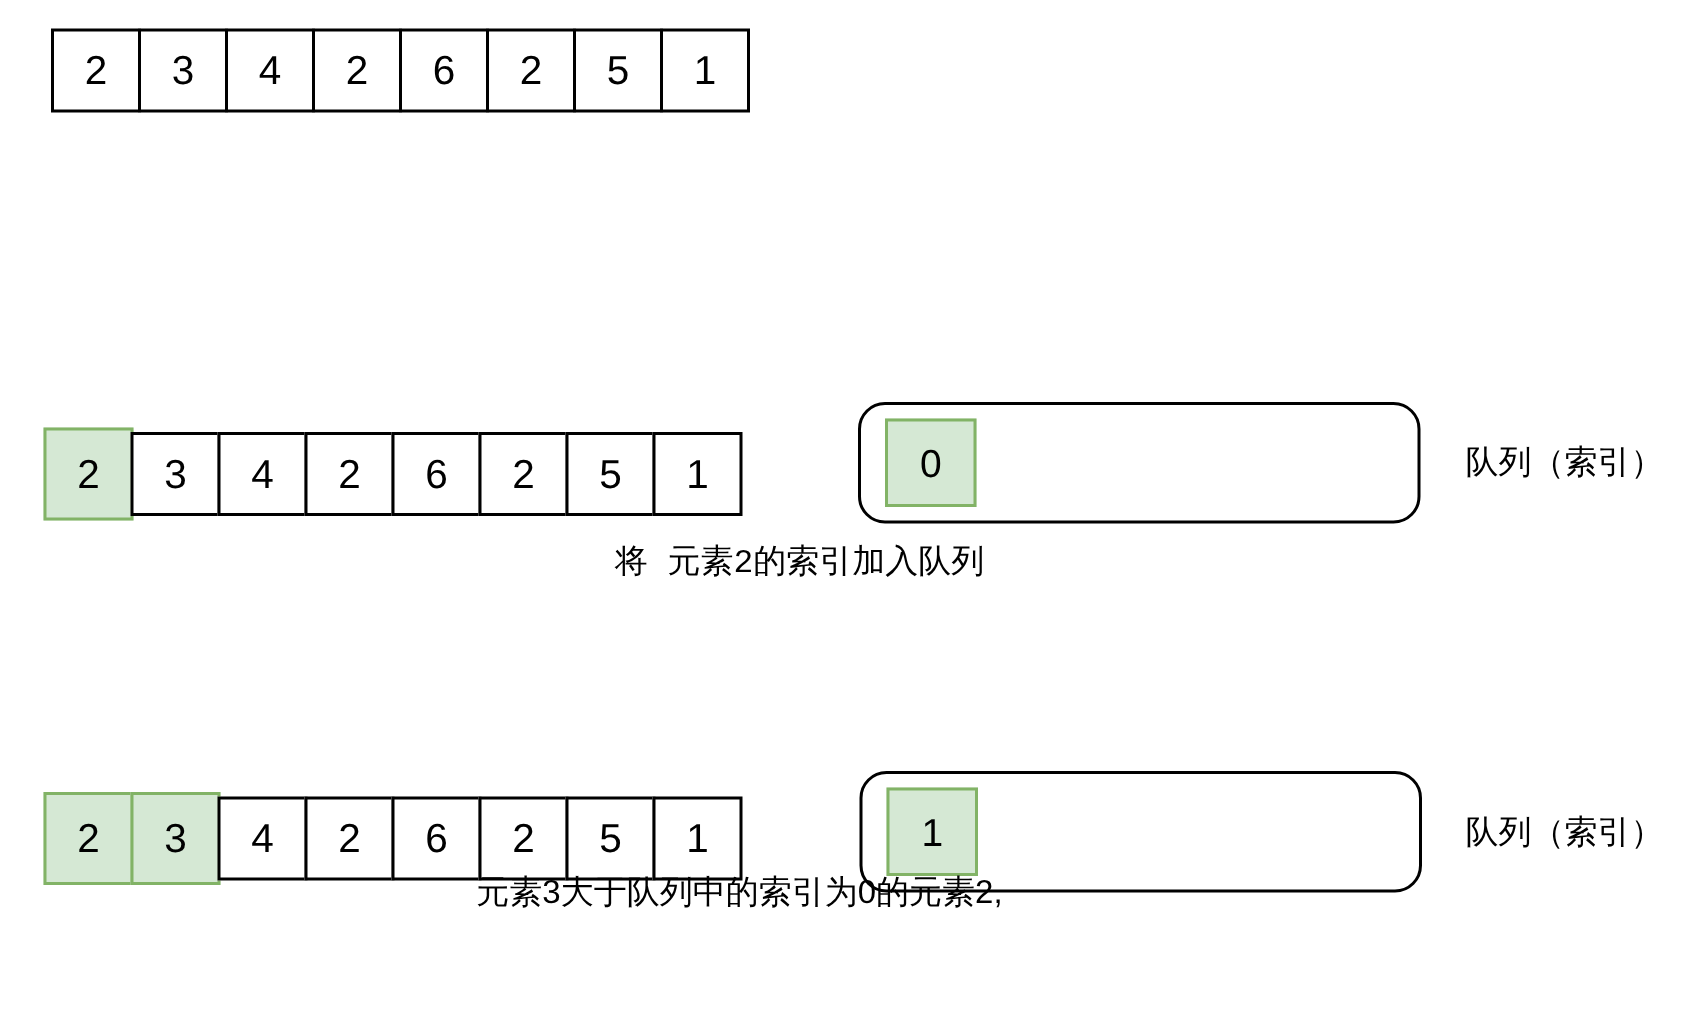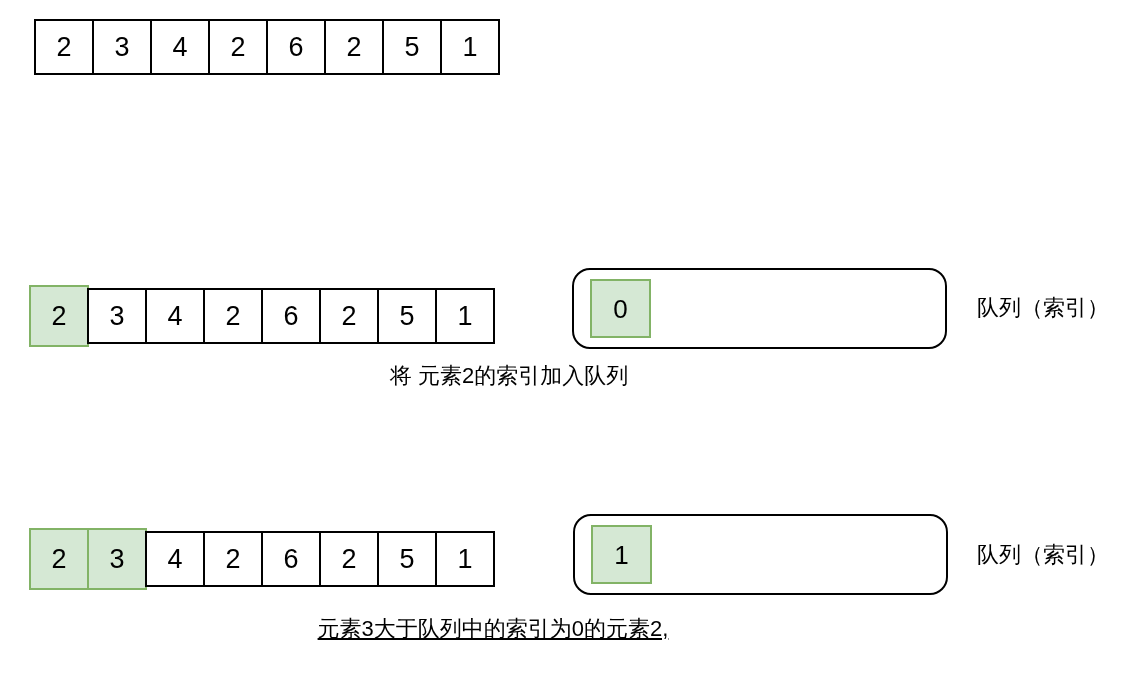--- a/index.html
+++ b/index.html
@@ -110,36 +110,36 @@
       <div class="cell">5</div>
       <div class="cell">1</div>
     </div>
 
   <div class="queue" style="left:572px; top:268px;">
       <div class="qcell">0</div>
     </div>
 
   <div class="qlabel" style="left:958px; top:293px;">队列（索引）</div>
 
-  <div class="caption" style="left:299px; top:361px;">将 元素2的索引加入队列</div>
+  <div class="caption" style="left:323px; top:361px;font-family:Liberation Mono, monospace;">将 元素2的索引加入队列</div>
 
   <div class="array" style="left:29px; top:531px;">
       <div class="cell hl">2</div>
       <div class="cell hl">3</div>
       <div class="cell">4</div>
       <div class="cell">2</div>
       <div class="cell">6</div>
       <div class="cell">2</div>
       <div class="cell">5</div>
       <div class="cell">1</div>
     </div>
 
   <div class="queue" style="left:573px; top:514px;">
       <div class="qcell">1</div>
     </div>
 
   <div class="qlabel" style="left:958px; top:540px;">队列（索引）</div>
 
-  <div class="caption" style="left:283px; top:614px;text-decoration:underline;">
+  <div class="caption" style="left:283px; top:580px;">
     <div>元素3大于队列中的索引为0的元素2,</div>
   </div>
 
 </div>
 
 </body></html>

